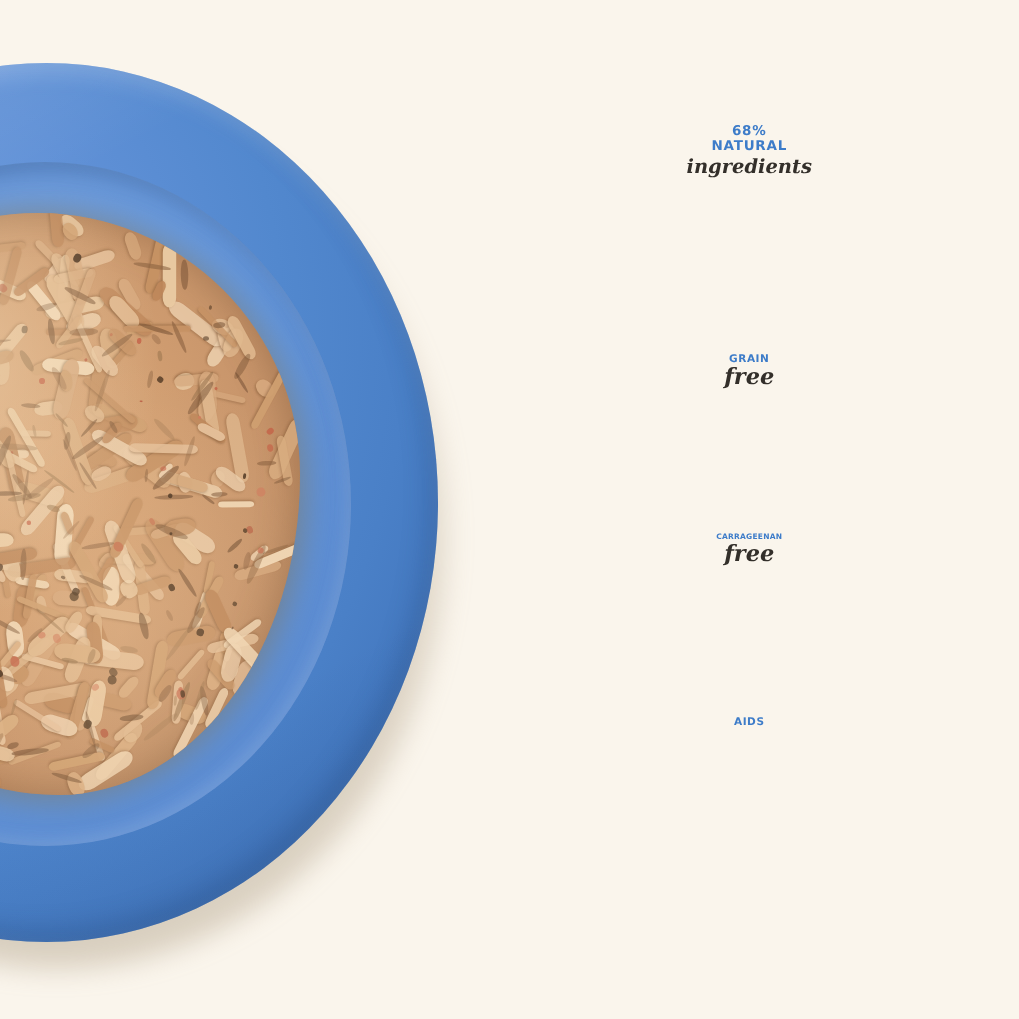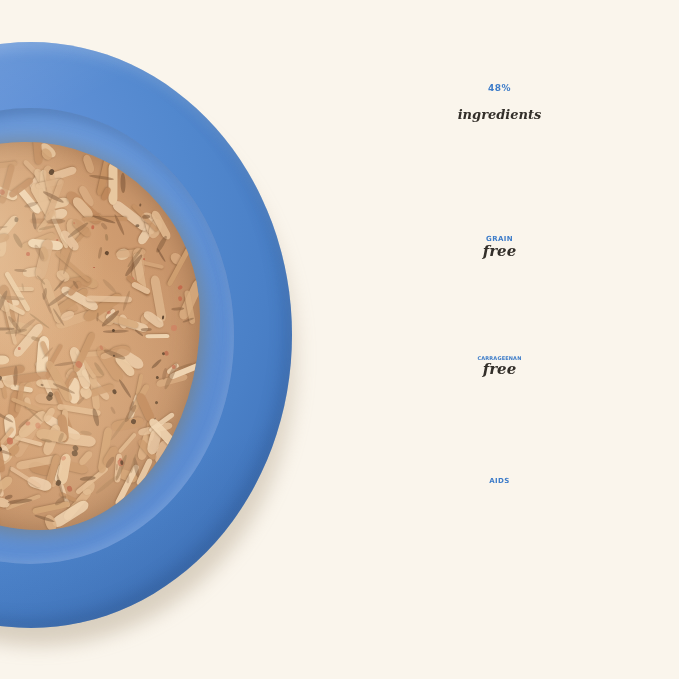--- a/index.html
+++ b/index.html
@@ -200,21 +200,21 @@
   .script {
     display: block;
     font-family: "DejaVu Serif", serif;
     font-style: italic;
     font-weight: 700;
     color: #332f2a;
     line-height: 1.04;
     white-space: nowrap;
   }
 
-  .script-lg { font-size: 41px; margin-top: 14px; }
+  .script-lg { font-size: 41px; margin-top: 2px; }
   .script-md { font-size: 43px; margin-top: 1px; }
 </style>
 </head>
 <body>
 
 <div id="stage">
 
   <div class="bowl-wrap">
     <div class="bowl-shadow"></div>
     <div class="bowl-rim"></div>
@@ -559,21 +559,22 @@
         <div class="speck" style="left: 269.393px; top: 319.434px; width: 5.16609px; height: 3.45887px; background: rgb(76, 52, 32); transform: rotate(82.665deg); opacity: 0.85;"></div>
         <div class="speck" style="left: 222.912px; top: 79.7717px; width: 1.96929px; height: 2.37676px; background: rgb(196, 102, 74); transform: rotate(55.3228deg); opacity: 0.5;"></div>
         <div class="speck" style="left: 149.155px; top: 47.1214px; width: 5.40705px; height: 6.25649px; background: rgb(180, 84, 60); transform: rotate(131.869deg); opacity: 0.57;"></div>
         <div class="food-gloss"></div>
     </div>
   </div>
 
   <div class="copy">
 
     <div class="claim claim-1">
-      <span class="cap cap-lg" style="font-size: 9px;">48%</span>
+      <span class="cap cap-lg" style="font-size: 9px;">68%</span>
+      <span class="cap cap-lg" style="font-size: 9px;">NATURAL</span>
       <span class="script script-lg" style="font-size: 13px;">ingredients</span>
     </div>
 
     <div class="claim claim-2">
       <span class="cap cap-md" style="font-size: 7px;">GRAIN</span>
       <span class="script script-md" style="font-size: 15px;">free</span>
     </div>
 
     <div class="claim claim-3">
       <span class="cap cap-fit" style="font-size: 5px;">CARRAGEENAN</span>

